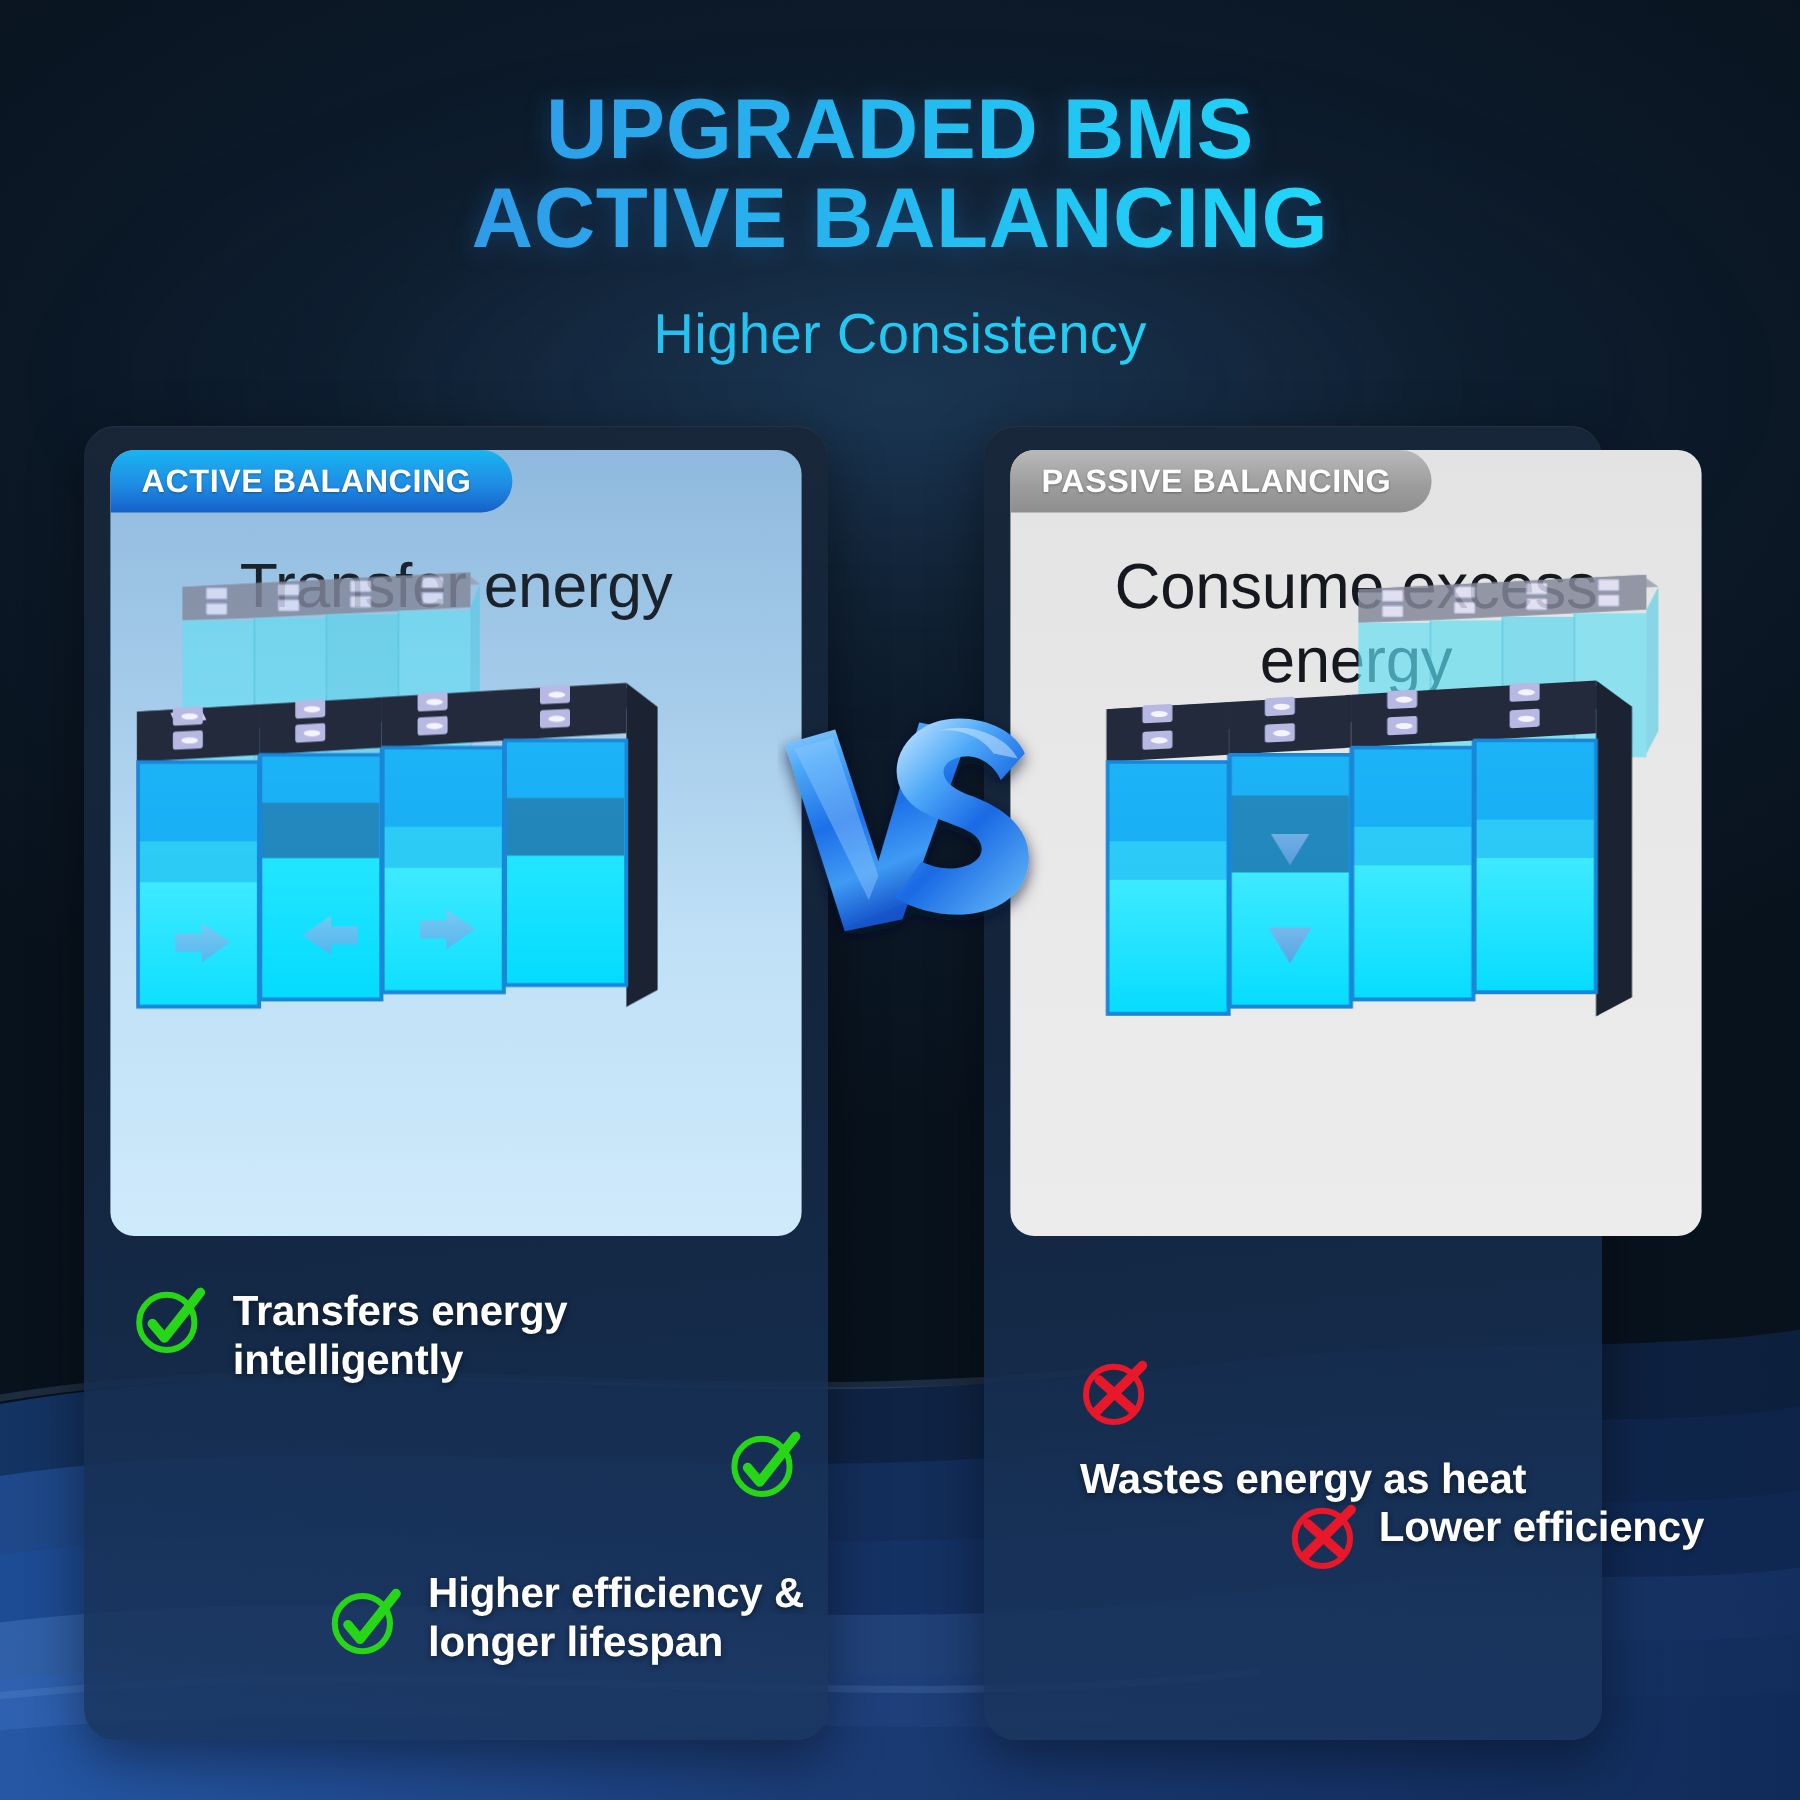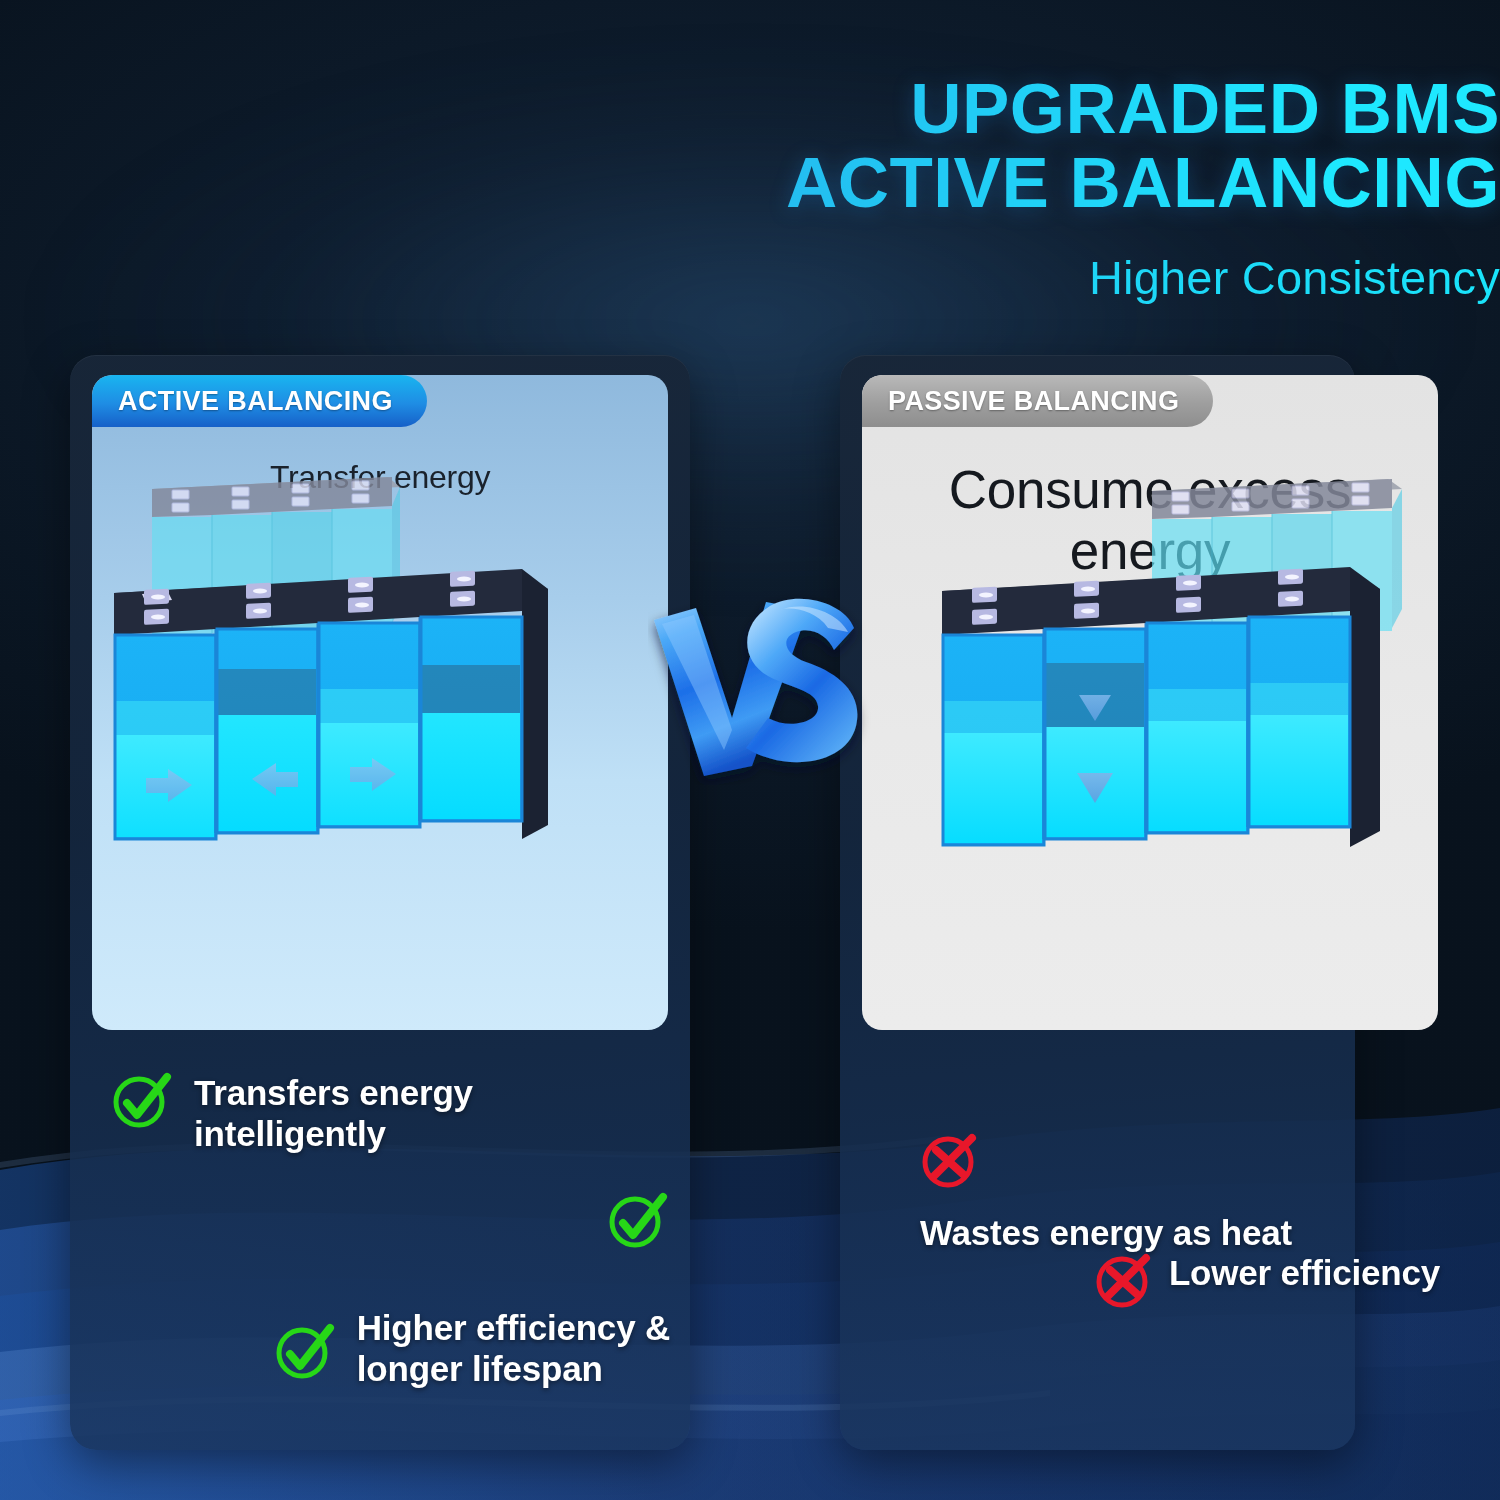--- a/index.html
+++ b/index.html
@@ -26,21 +26,21 @@
   }
   .bg-glow{
     position:absolute; left:50%; top:4%; transform:translateX(-50%);
     width:1400px; height:520px;
     background:radial-gradient(ellipse at 50% 50%, rgba(40,90,140,.30) 0%, rgba(20,50,85,.10) 48%, rgba(0,0,0,0) 72%);
     filter:blur(30px);
   }
   .bg-waves{ position:absolute; left:0; right:0; bottom:0; height:520px; }
 
   
-  .header{ position:absolute; left:0; right:0; top:72px; text-align:right; }
+  .header{ position:absolute; left:0; right:0; top:72px; text-align:center; }
   .title{
     font-size:71px; font-weight:bold; letter-spacing:.5px; line-height:1.04;
     background:linear-gradient(95deg,#2f7fe0 0%,#2f9ae8 26%,#22c4f2 58%,#1ee8ff 88%);
     -webkit-background-clip:text; background-clip:text; color:transparent;
     -webkit-text-fill-color:transparent;
     filter:drop-shadow(0 2px 10px rgba(30,140,230,.30));
   }
   .title .l2{ display:block; }
   .subtitle{
     margin-top:30px; font-size:47px; font-weight:normal; letter-spacing:.2px;
@@ -50,21 +50,21 @@
   }
 
   
   .card{
     position:absolute;
     border-radius:26px;
     background:linear-gradient(175deg, rgba(24,38,56,.96) 0%, rgba(20,38,62,.93) 42%, rgba(22,46,80,.88) 72%, rgba(26,54,96,.84) 100%);
     box-shadow:0 14px 46px rgba(0,0,0,.42), inset 0 1px 0 rgba(255,255,255,.05);
   }
   #card-active  { left:70px;  top:355px; width:620px;  height:1095px; }
-  #card-passive { left:840px; top:355px; width:515px;  height:1095px; }
+  #card-passive { left:820px; top:355px; width:515px;  height:1095px; }
 
   
   .illus{
     position:absolute; left:22px; top:20px; width:576px; height:655px;
     border-radius:20px; overflow:hidden;
   }
   .illus.active{ background:linear-gradient(180deg,#8fb9dd 0%,#a7cdeb 34%,#bfe0f6 62%,#cfeafb 100%); }
   .illus.passive{ background:linear-gradient(180deg,#e3e3e3 0%,#e9e9e9 55%,#ececec 100%); }
 
   .badge{
@@ -72,21 +72,21 @@
     display:flex; align-items:center; padding:0 34px 0 26px;
     border-top-left-radius:20px; border-bottom-right-radius:26px; border-top-right-radius:26px;
     color:#fff; font-size:27px; font-weight:bold; letter-spacing:.4px;
     text-shadow:0 1px 2px rgba(0,0,0,.35);
   }
   .badge.blue{ background:linear-gradient(180deg,#19b5f0 0%,#1f8de4 55%,#1660c8 100%); }
   .badge.grey{ background:linear-gradient(180deg,#b9b9b9 0%,#9e9e9e 55%,#8e8e8e 100%); }
 
   .illus-head{
     position:absolute; left:0; right:0; top:84px; text-align:center;
-    font-size:32px; color:#1a222c; font-weight:normal; letter-spacing:-.3px;
+    font-size:52px; color:#1a222c; font-weight:normal; letter-spacing:-.3px;
   }
   .illus.passive .illus-head{ font-size:53px; color:#15191f; }
 
   
   .pack{ position:absolute; }
 
   
   #vs{ position:absolute; left:648px; top:580px; width:230px; height:205px; }
 
   

